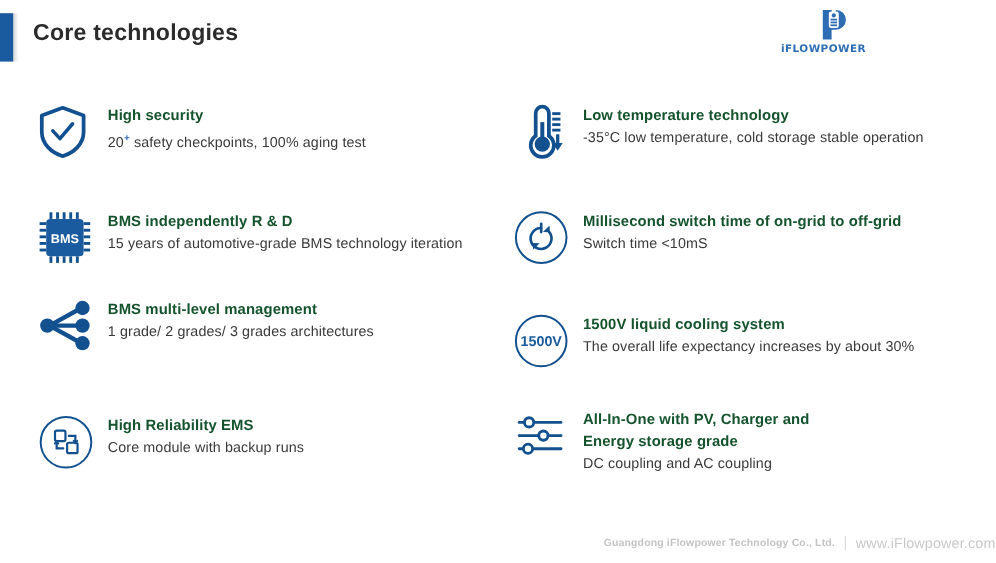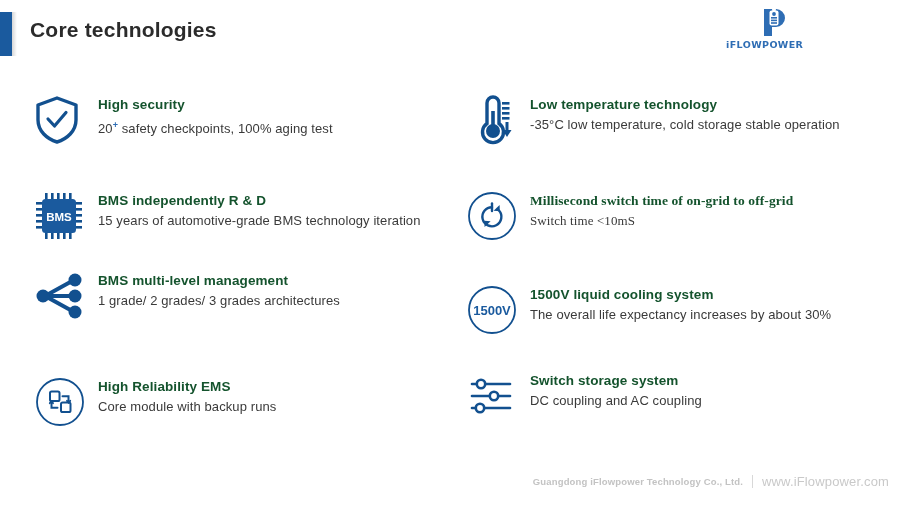--- a/index.html
+++ b/index.html
@@ -5,21 +5,21 @@
   html,body{margin:0;padding:0;}
   body{
     width:905px;height:512px;
     background:#ffffff;
     font-family:"Liberation Sans", sans-serif;
     overflow:hidden;
     position:relative;
     color:#231f20;
   }
   
-  .header{position:absolute;left:0;top:0;width:824px;height:66px;padding-left:16px;}
+  .header{position:absolute;left:0;top:0;width:824px;height:66px;}
   .accent-bar{
     position:absolute;left:0;top:12px;width:12px;height:44px;
     background:#1A5A9E;
   }
   .accent-bar:after{
     content:"";position:absolute;left:12px;top:0;width:5px;height:44px;
     background:linear-gradient(to right,rgba(0,0,0,.16),rgba(0,0,0,0));
   }
   .page-title{
     position:absolute;left:30px;top:18px;
@@ -51,23 +51,23 @@
   }
   .f-title-strong{font-weight:600;}
   .f-sub{
     font-size:13px;color:#3a3a3a;line-height:20px;letter-spacing:.1px;
   }
   .sup{
     font-size:9px;vertical-align:super;color:#2E6DB4;font-weight:bold;
   }
   
   .footer{
-    position:absolute;left:0;bottom:20px;width:905px;height:22px;
+    position:absolute;left:0;bottom:8px;width:905px;height:22px;
     display:flex;align-items:center;justify-content:flex-end;
-    padding-right:16px;box-sizing:border-box;
+    box-sizing:border-box;
   }
   .footer-company{
     font-size:9.5px;font-weight:bold;color:#c3c3c3;letter-spacing:.15px;
   }
   .footer-div{
     width:1px;height:13px;background:#d8d8d8;margin:0 9px;
   }
   .footer-url{
     font-size:13px;color:#c9c9c9;letter-spacing:.15px;
   }
@@ -203,21 +203,21 @@
           <path d="M41 28 v12" stroke="#12508F" stroke-width="3" fill="none"></path>
           <path d="M36.5 36 L41 43 L45.5 36 Z" fill="#12508F"></path>
         </svg>
       </div>
       <div class="f-text">
         <div class="f-title f-title-strong">Low temperature technology</div>
         <div class="f-sub">-35°C low temperature, cold storage stable operation</div>
       </div>
     </div>
 
-    <div class="feature" style="top:110px;left:0;font-family:Liberation Serif, serif;">
+    <div class="feature" style="top:110px;left:0;">
       <div class="f-icon">
         <svg width="52" height="52" viewBox="0 0 52 52">
           <circle cx="26" cy="26" r="23" fill="none" stroke="#12508F" stroke-width="1.8"></circle>
           <path d="M33 20.5 a9.5 9.5 0 1 1 -7 -3.2" fill="none" stroke="#12508F" stroke-width="2.4" stroke-linecap="round"></path>
           <path d="M26 13.5 v7.5" stroke="#12508F" stroke-width="2.4" stroke-linecap="round"></path>
           <path d="M33.6 15 l0.2 6.2 l-6.2 -0.4 Z" fill="#12508F"></path>
           <path d="M18.6 37 l-0.2 -6.2 l6.2 0.4 Z" fill="#12508F"></path>
         </svg>
       </div>
       <div class="f-text">
@@ -246,21 +246,22 @@
             <line x1="6" y1="14" x2="44" y2="14"></line>
             <line x1="6" y1="26" x2="44" y2="26"></line>
             <line x1="6" y1="38" x2="44" y2="38"></line>
           </g>
           <circle cx="15" cy="14" r="4.2" fill="#ffffff" stroke="#12508F" stroke-width="2.6"></circle>
           <circle cx="28" cy="26" r="4.2" fill="#ffffff" stroke="#12508F" stroke-width="2.6"></circle>
           <circle cx="14" cy="38" r="4.2" fill="#ffffff" stroke="#12508F" stroke-width="2.6"></circle>
         </svg>
       </div>
       <div class="f-text">
-        <div class="f-title f-title-strong">Switch storage system</div>
+        <div class="f-title f-title-strong">All-In-One with PV, Charger and</div>
+        <div class="f-title f-title-strong">Energy storage grade</div>
         <div class="f-sub">DC coupling and AC coupling</div>
       </div>
     </div>
   </div>
 </div>
 
 <div class="footer">
   <span class="footer-company">Guangdong iFlowpower Technology Co., Ltd.</span>
   <span class="footer-div"></span>
   <span class="footer-url">www.iFlowpower.com</span>

